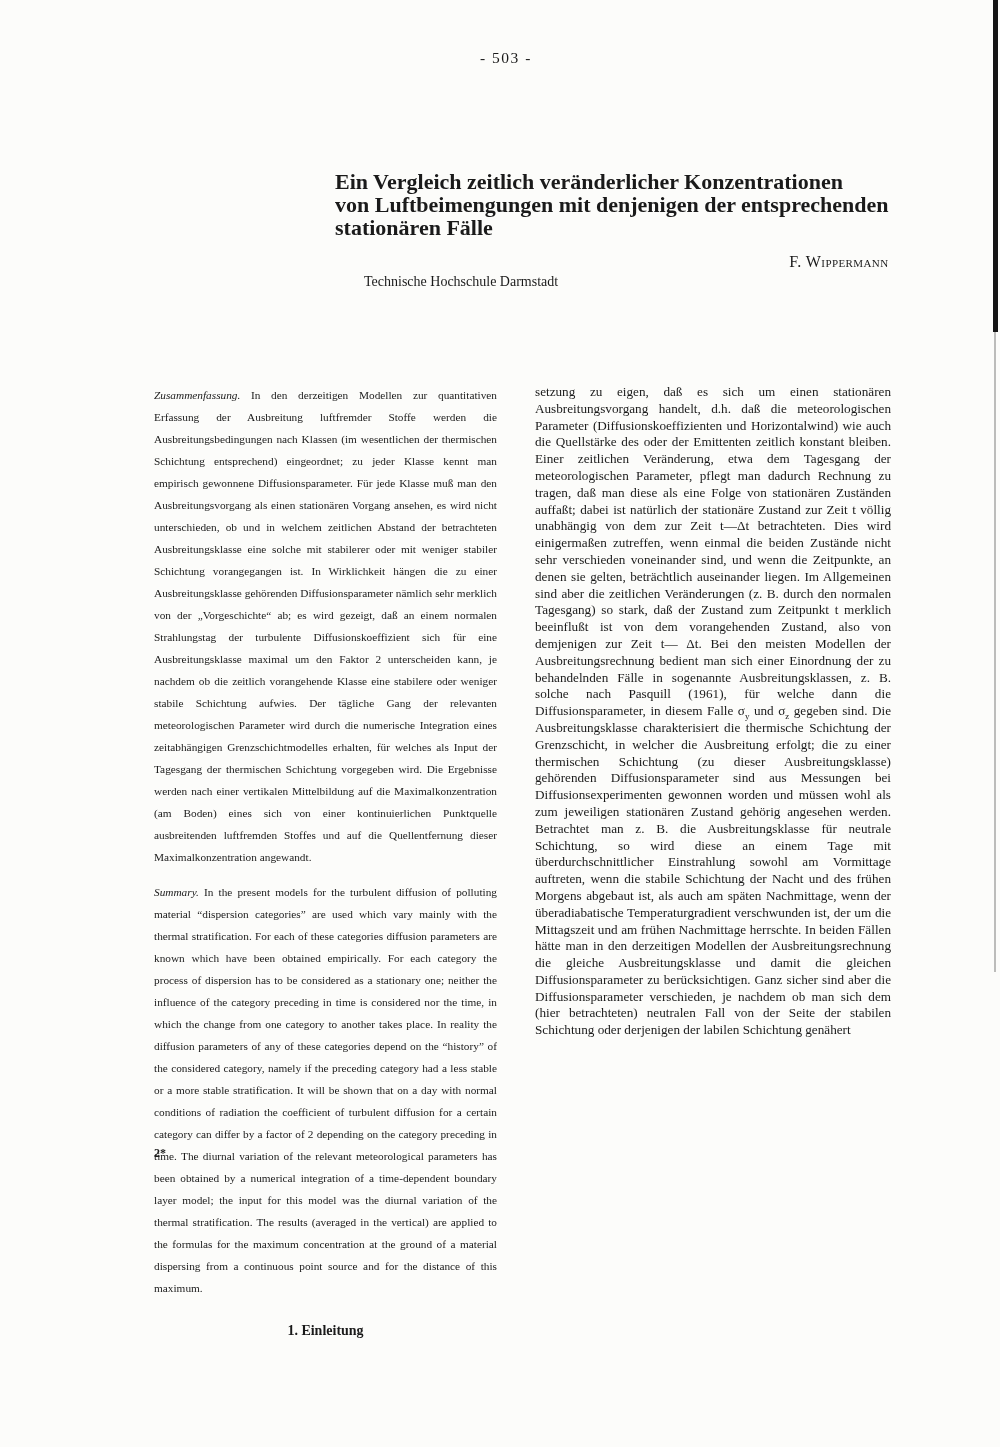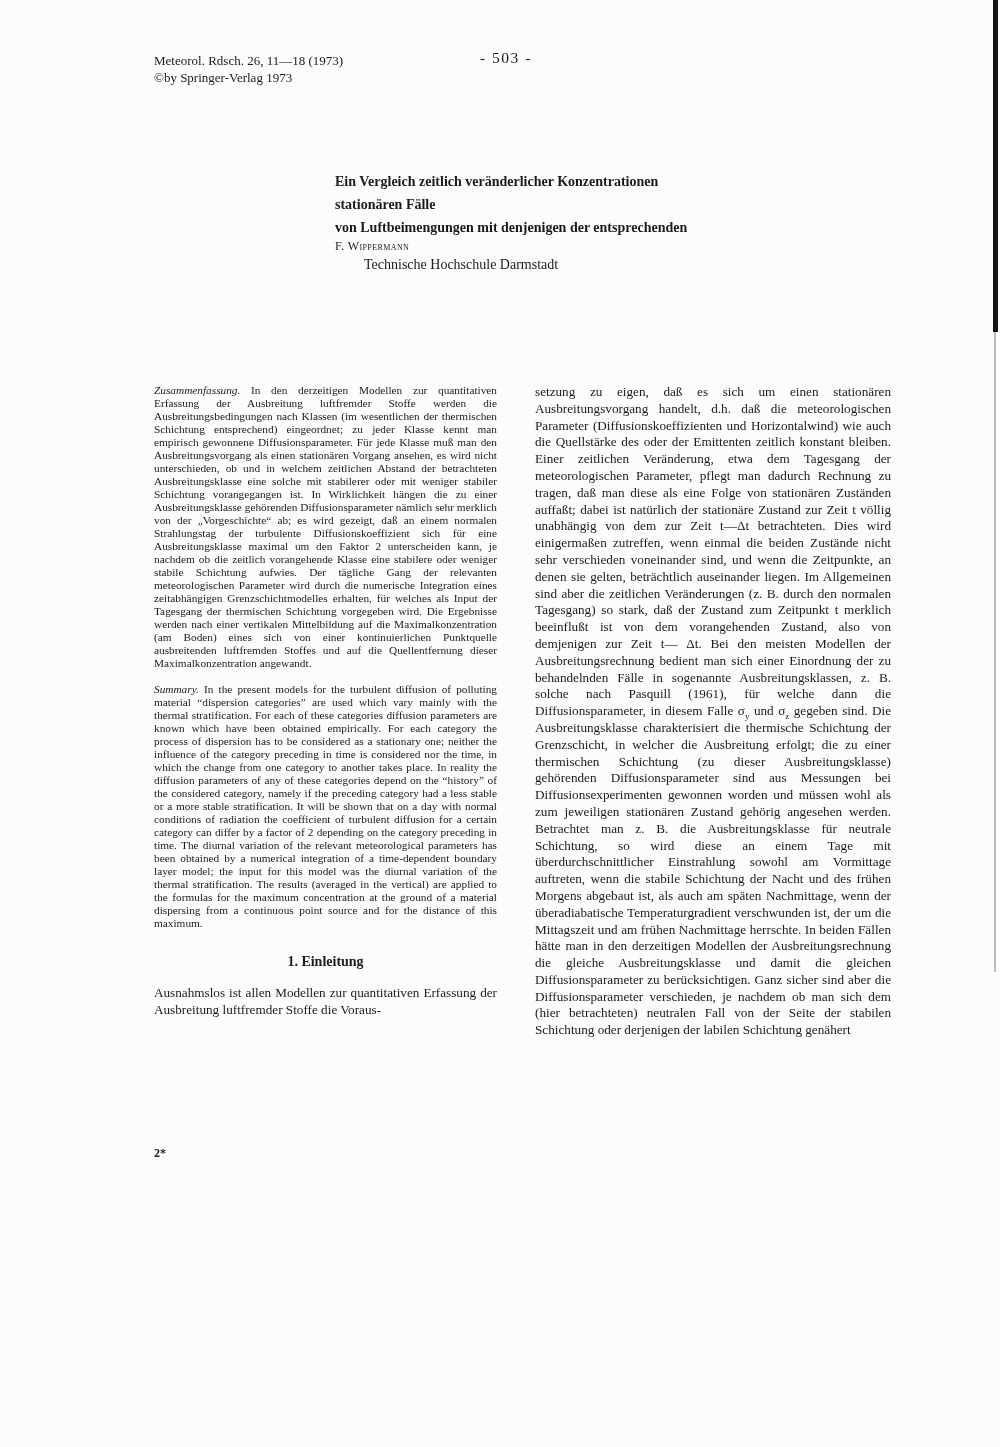--- a/index.html
+++ b/index.html
@@ -9,69 +9,64 @@
     background: #fcfcfa;
     font-family: "Liberation Serif", "DejaVu Serif", serif;
     color: #1a1a1a;
   }
   .page { position: relative; width: 1000px; height: 1447px; overflow: hidden; }
 
   .header-left { position: absolute; left: 154px; top: 52px; font-size: 13px; line-height: 17px; }
   .page-number { position: absolute; left: 480px; top: 49px; font-size: 15.5px; letter-spacing: 1.5px; }
 
   .title-block { position: absolute; left: 335px; top: 170px; }
-  .title-line { font-size: 14px; font-weight: bold; line-height: 23px; }
-  .author { font-size: 12px; font-variant: small-caps; letter-spacing: 0.4px; }
+  .title-line { font-size: 22px; font-weight: bold; line-height: 23px; }
+  .author { margin-top: 14px; font-size: 16px; font-variant: small-caps; letter-spacing: 0.4px; text-align: right; }
   .affiliation { font-size: 14px; margin-top: 3px; margin-left: 29px; }
 
   .col { position: absolute; top: 384px; text-align: justify; hyphens: auto; }
   .col-left  { left: 154px; width: 343px; }
   .col-right { left: 535px; width: 356px; }
 
-  .abstract { font-size: 11.3px; line-height: 13px; margin: 0 0 13px 0; }
+  .abstract { font-size: 11.3px; line-height: 22px; margin: 0 0 13px 0; }
   .abstract .label { font-style: italic; }
 
   .section-heading { font-size: 14px; font-weight: bold; margin: 24px 0 15px 0; text-align: center; }
   .body-text { font-size: 13.2px; line-height: 16.8px; margin: 0; }
 
   sub { font-size: 0.68em; line-height: 0; }
 
   .sig-mark { position: absolute; left: 154px; top: 1146px; font-size: 12px; font-weight: bold; }
 
   .scan-edge-top { position: absolute; right: 2px; top: 0; width: 5px; height: 332px; background: #151515; }
   .scan-edge-mid { position: absolute; right: 4px; top: 332px; width: 2px; height: 640px; background: rgba(40,40,40,0.30); }
 </style>
 </head>
 <body>
 
 <div class="page">
 
-  <div class="header-left">
-    <div>Meteorol. Rdsch. 26, 11—18 (1973)</div>
-    <div>©by Springer-Verlag 1973</div>
-  </div>
 
   <div class="page-number">- 503 -</div>
 
   <div class="title-block">
     <div class="title-line">Ein Vergleich zeitlich veränderlicher Konzentrationen</div>
+    <div class="title-line">von Luftbeimengungen mit denjenigen der entsprechenden</div>
     <div class="title-line">stationären Fälle</div>
-    <div class="title-line">von Luftbeimengungen mit denjenigen der entsprechenden</div>
     <div class="author">F. Wippermann</div>
     <div class="affiliation">Technische Hochschule Darmstadt</div>
   </div>
 
   <div class="col col-left">
     <p class="abstract" lang="de"><span class="label">Zusammenfassung.</span> <span>In den derzeitigen Modellen zur quantitativen Erfassung der Ausbreitung luftfremder Stoffe werden die Ausbreitungsbedingungen nach Klassen (im wesentlichen der thermischen Schichtung entsprechend) eingeordnet; zu jeder Klasse kennt man empirisch gewonnene Diffusionsparameter. Für jede Klasse muß man den Ausbreitungsvorgang als einen stationären Vorgang ansehen, es wird nicht unterschieden, ob und in welchem zeitlichen Abstand der betrachteten Ausbreitungsklasse eine solche mit stabilerer oder mit weniger stabiler Schichtung vorangegangen ist. In Wirklichkeit hängen die zu einer Ausbreitungsklasse gehörenden Diffusionsparameter nämlich sehr merklich von der „Vorgeschichte“ ab; es wird gezeigt, daß an einem normalen Strahlungstag der turbulente Diffusionskoeffizient sich für eine Ausbreitungsklasse maximal um den Faktor 2 unterscheiden kann, je nachdem ob die zeitlich vorangehende Klasse eine stabilere oder weniger stabile Schichtung aufwies. Der tägliche Gang der relevanten meteorologischen Parameter wird durch die numerische Integration eines zeitabhängigen Grenzschichtmodelles erhalten, für welches als Input der Tagesgang der thermischen Schichtung vorgegeben wird. Die Ergebnisse werden nach einer vertikalen Mittelbildung auf die Maximalkonzentration (am Boden) eines sich von einer kontinuierlichen Punktquelle ausbreitenden luftfremden Stoffes und auf die Quellentfernung dieser Maximalkonzentration angewandt.</span></p>
 
     <p class="abstract" lang="en"><span class="label">Summary.</span> <span>In the present models for the turbulent diffusion of polluting material “dispersion categories” are used which vary mainly with the thermal stratification. For each of these categories diffusion parameters are known which have been obtained empirically. For each category the process of dispersion has to be considered as a stationary one; neither the influence of the category preceding in time is considered nor the time, in which the change from one category to another takes place. In reality the diffusion parameters of any of these categories depend on the “history” of the considered category, namely if the preceding category had a less stable or a more stable stratification. It will be shown that on a day with normal conditions of radiation the coefficient of turbulent diffusion for a certain category can differ by a factor of 2 depending on the category preceding in time. The diurnal variation of the relevant meteorological parameters has been obtained by a numerical integration of a time-dependent boundary layer model; the input for this model was the diurnal variation of the thermal stratification. The results (averaged in the vertical) are applied to the formulas for the maximum concentration at the ground of a material dispersing from a continuous point source and for the distance of this maximum.</span></p>
 
     <h2 class="section-heading">1. Einleitung</h2>
 
-    <p class="body-text" lang="de">Ausnahmslos ist allen Modellen zur quantitativen Erfassung der Ausbreitung luftfremder Stoffe die Voraus-</p>
   </div>
 
   <div class="col col-right">
     <p class="body-text" lang="de"><span>setzung zu eigen, daß es sich um einen stationären Ausbreitungsvorgang handelt, d.h. daß die meteorologischen Parameter (Diffusionskoeffizienten und Horizontalwind) wie auch die Quellstärke des oder der Emittenten zeitlich konstant bleiben. Einer zeitlichen Veränderung, etwa dem Tagesgang der meteorologischen Parameter, pflegt man dadurch Rechnung zu tragen, daß man diese als eine Folge von stationären Zuständen auffaßt; dabei ist natürlich der stationäre Zustand zur Zeit t völlig unabhängig von dem zur Zeit t—Δt betrachteten. Dies wird einigermaßen zutreffen, wenn einmal die beiden Zustände nicht sehr verschieden voneinander sind, und wenn die Zeitpunkte, an denen sie gelten, beträchtlich auseinander liegen. Im Allgemeinen sind aber die zeitlichen Veränderungen (z. B. durch den normalen Tagesgang) so stark, daß der Zustand zum Zeitpunkt t merklich beeinflußt ist von dem vorangehenden Zustand, also von demjenigen zur Zeit t— Δt. Bei den meisten Modellen der Ausbreitungsrechnung bedient man sich einer Einordnung der zu behandelnden Fälle in sogenannte Ausbreitungsklassen, z. B. solche nach Pasquill (1961), für welche dann die Diffusionsparameter, in diesem Falle </span><span>σ</span><sub>y</sub><span> und </span><span>σ</span><sub>z</sub><span> gegeben sind. Die Ausbreitungsklasse charakterisiert die thermische Schichtung der Grenzschicht, in welcher die Ausbreitung erfolgt; die zu einer thermischen Schichtung (zu dieser Ausbreitungsklasse) gehörenden Diffusionsparameter sind aus Messungen bei Diffusionsexperimenten gewonnen worden und müssen wohl als zum jeweiligen stationären Zustand gehörig angesehen werden. Betrachtet man z. B. die Ausbreitungsklasse für neutrale Schichtung, so wird diese an einem Tage mit überdurchschnittlicher Einstrahlung sowohl am Vormittage auftreten, wenn die stabile Schichtung der Nacht und des frühen Morgens abgebaut ist, als auch am späten Nachmittage, wenn der überadiabatische Temperaturgradient verschwunden ist, der um die Mittagszeit und am frühen Nachmittage herrschte. In beiden Fällen hätte man in den derzeitigen Modellen der Ausbreitungsrechnung die gleiche Ausbreitungsklasse und damit die gleichen Diffusionsparameter zu berücksichtigen. Ganz sicher sind aber die Diffusionsparameter verschieden, je nachdem ob man sich dem (hier betrachteten) neutralen Fall von der Seite der stabilen Schichtung oder derjenigen der labilen Schichtung genähert</span></p>
   </div>
 
   <div class="sig-mark">2*</div>
 
   <div class="scan-edge-top"></div>
   <div class="scan-edge-mid"></div>

